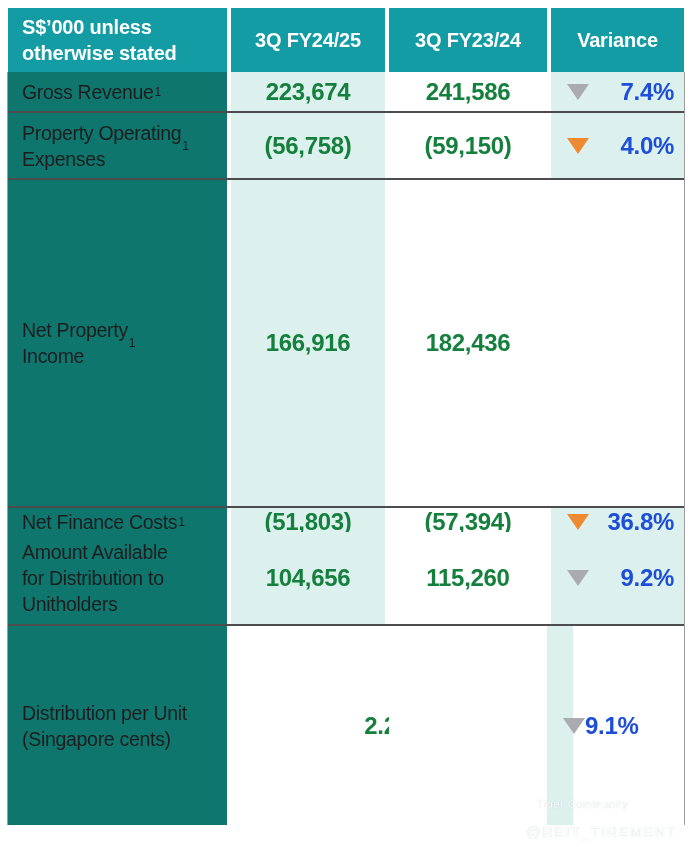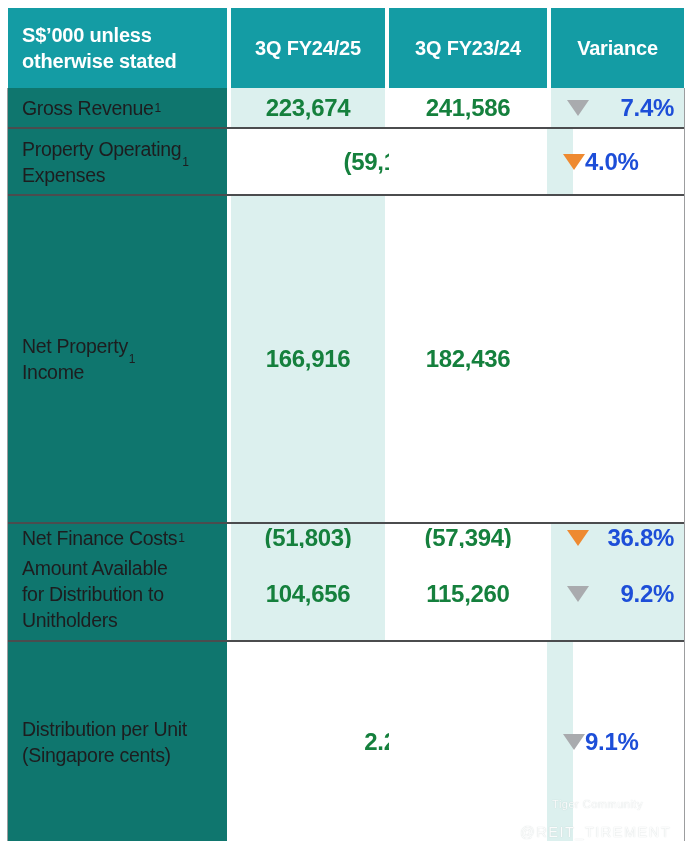--- a/index.html
+++ b/index.html
@@ -11,21 +11,21 @@
   }
   .table-wrap {
     position: absolute; left: 8px; top: 8px; width: 676px; height: 839px;
   }
   .grid-row {
     display: grid;
     grid-template-columns: 219px 4px 154px 4px 158px 4px 133px;
     width: 676px;
   }
   
-  .header-row { height: 80px; }
+  .header-row { height: 64px; }
   .header-row .cell {
     background: #149CA4; color: #ffffff; font-weight: bold;
     font-size: 20px; letter-spacing: -0.2px;
     display: flex; align-items: center; justify-content: center;
   }
   .header-row .metric-head {
     justify-content: flex-start; padding-left: 14px;
     white-space: pre-line; line-height: 26px;
   }
   .spacer { background: #ffffff; }
@@ -66,28 +66,28 @@
   .tri {
     width: 0; height: 0;
     border-left: 11px solid transparent;
     border-right: 11px solid transparent;
     border-top: 16px solid #A9ABAE;
   }
   .tri[data-color="orange"] { border-top-color: #EE8A31; }
   .tri[data-color="gray"]   { border-top-color: #A9ABAE; }
   
   .watermark {
-    position: absolute; right: 20px; bottom: 8px;
+    position: absolute; right: 14px; bottom: 8px;
     color: rgba(255,255,255,0.92);
     text-shadow: 0 0 1px rgba(130,150,148,0.45);
     text-align: right; line-height: 1;
   }
   .wm-top { display: flex; align-items: center; justify-content: flex-start; gap: 6px; }
   .wm-brand { font-size: 11px; letter-spacing: 0.5px; }
-  .wm-handle { font-size: 14.5px; letter-spacing: 1.5px; margin-top: 7px; }
+  .wm-handle { font-size: 14.5px; letter-spacing: 1.5px; margin-top: 7px; margin-left: 21px; }
   .wm-logo { width: 26px; height: 26px; opacity: 0.95; }
 </style>
 </head>
 <body>
 
 <div class="table-wrap">
 
   <div class="grid-row header-row">
     <div class="cell metric-head">S$’000 unless
 otherwise stated</div>
@@ -117,20 +117,21 @@
       </div>
     </div>
 
     <div class="grid-row row-2">
       <div class="cell label-cell">
           <span class="lbl">Property Operating
 Expenses</span>
           <sup>1</sup>
         </div>
       <div class="spacer"></div>
+      <div class="cell num-cell tint">(56,758)</div>
       <div class="spacer"></div>
       <div class="cell num-cell white-bg">(59,150)</div>
       <div class="spacer"></div>
       <div class="cell variance-cell tint">
         <span class="tri" data-color="orange"></span>
         <span>4.0%</span>
       </div>
     </div>
 
     <div class="grid-row row-3">

